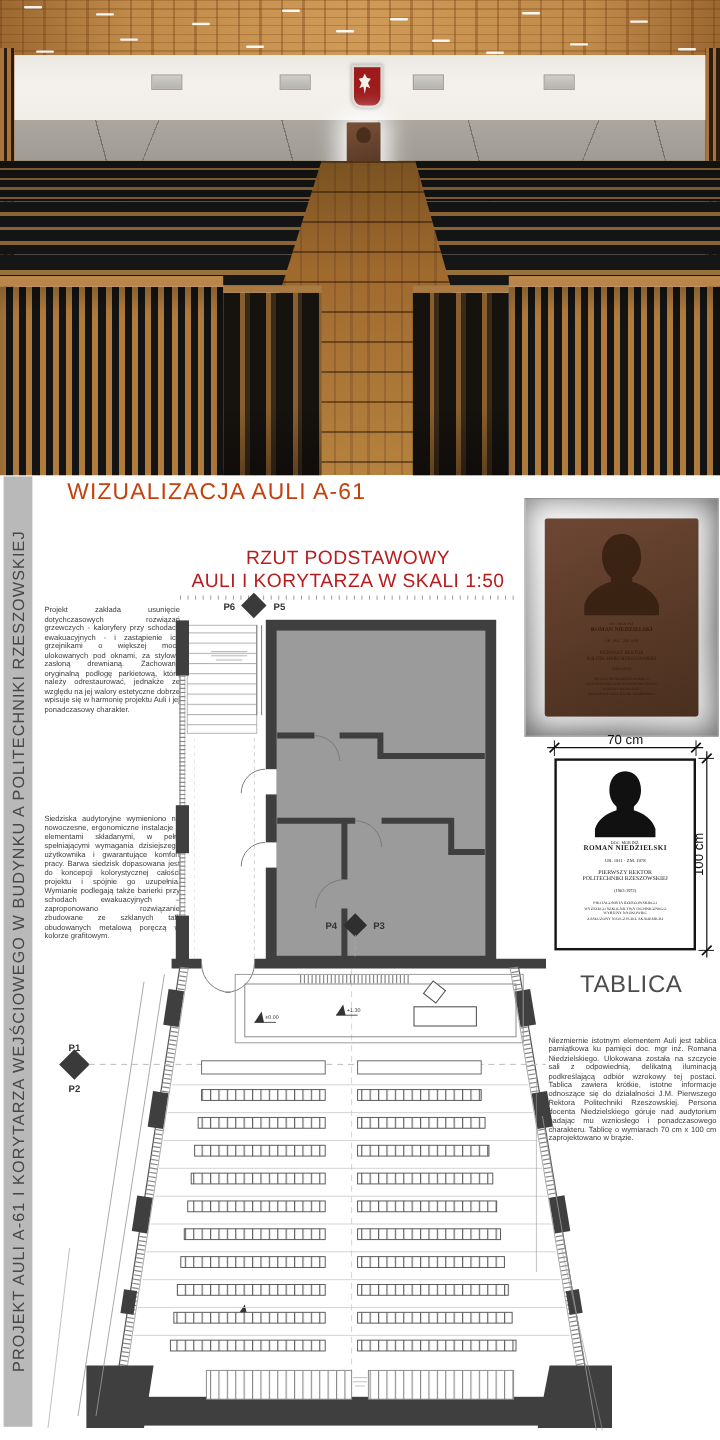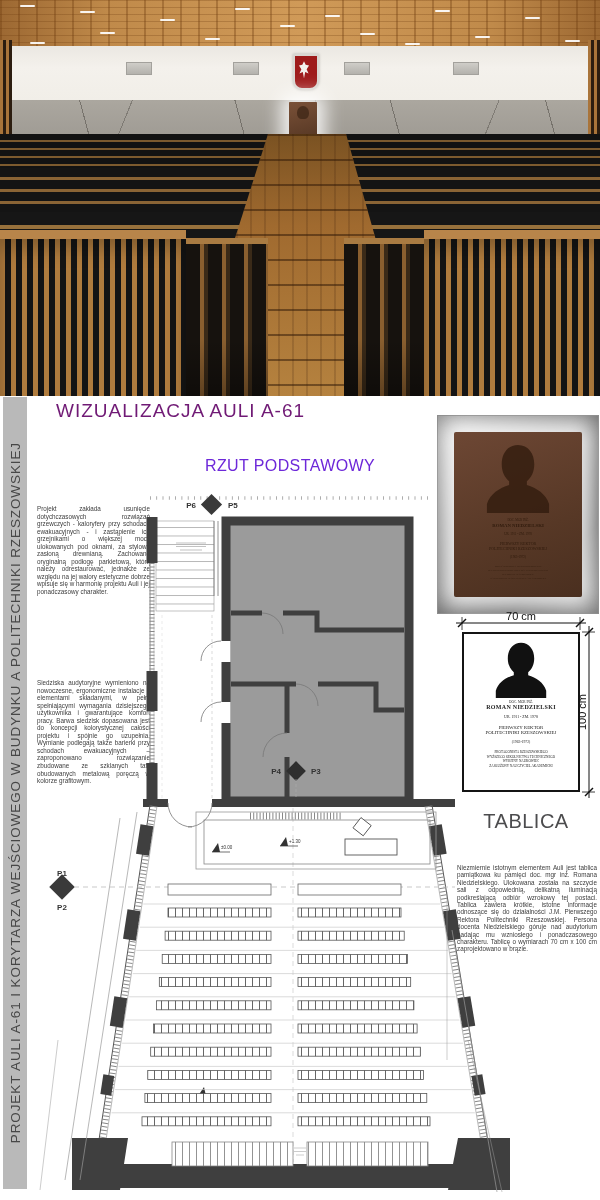--- a/index.html
+++ b/index.html
@@ -55,23 +55,23 @@
     background:repeating-linear-gradient(90deg,#b07c3e 0 5px,#141414 5px 11px);
     border-top:9px solid #b8854a;box-shadow:inset 0 10px 18px rgba(0,0,0,.25);}
 
   
   .sidebar{left:3px;top:397px;width:24px;height:792px;background:#b9b9b9;
     display:flex;align-items:center;justify-content:center;}
   .sidebar span{writing-mode:vertical-rl;transform:rotate(180deg);white-space:nowrap;
     font-size:13.5px;letter-spacing:.9px;color:#474747;}
 
   
-  .viz-heading{left:56px;top:400px;width:360px;font-size:19px;letter-spacing:1px;color:#701a75;}
+  .viz-heading{left:56px;top:400px;width:360px;font-size:19px;letter-spacing:1px;color:#c2410c;}
   .rzut-heading{left:150px;top:457px;width:280px;text-align:center;font-size:16px;
-    line-height:18.5px;letter-spacing:.4px;color:#6d28d9;}
+    line-height:18.5px;letter-spacing:.4px;color:#b91c1c;}
   .para{width:113px;font-size:6.3px;line-height:7.55px;text-align:justify;color:#3c3c3c;}
   .para1{left:37px;top:505px;}
   .para2{left:37px;top:679px;}
 
   
   .plan-svg{left:30px;top:490px;width:480px;height:710px;}
 
   
   .plaque-photo{left:437px;top:415px;width:160px;height:197px;
     background:linear-gradient(135deg,#ececec,#c2c2c2 35%,#9a9a9a 75%,#bdbdbd);
@@ -141,20 +141,21 @@
   <div class="abs slat-panel" style="left:424px;width:176px"></div>
 </div>
 
 <div class="abs sidebar">
   <span>PROJEKT AULI A-61 I KORYTARZA WEJŚCIOWEGO W BUDYNKU A POLITECHNIKI RZESZOWSKIEJ</span>
 </div>
 
 <div class="abs viz-heading">WIZUALIZACJA AULI A-61</div>
 <div class="abs rzut-heading">
   <div>RZUT PODSTAWOWY</div>
+  <div>AULI I KORYTARZA W SKALI 1:50</div>
 </div>
 <div class="abs para para1">Projekt zakłada usunięcie dotychczasowych rozwiązań grzewczych - kaloryfery przy schodach ewakuacyjnych - i zastąpienie ich grzejnikami o większej mocy ulokowanych pod oknami, za stylową zasłoną drewnianą. Zachowano oryginalną podłogę parkietową, którą należy odrestaurować, jednakże ze względu na jej walory estetyczne dobrze wpisuje się w harmonię projektu Auli i jej ponadczasowy charakter.</div>
 <div class="abs para para2">Siedziska audytoryjne wymieniono na nowoczesne, ergonomiczne instalacje z elementami składanymi, w pełni spełniającymi wymagania dzisiejszego użytkownika i gwarantujące komfort pracy. Barwa siedzisk dopasowana jest do koncepcji kolorystycznej całości projektu i spójnie go uzupełnia. Wymianie podlegają także barierki przy schodach ewakuacyjnych – zaproponowano rozwiązanie zbudowane ze szklanych tafli obudowanych metalową poręczą w kolorze grafitowym.</div>
 
 <svg class="abs plan-svg" viewBox="30 490 480 710">
   <defs>
     <pattern id="tickPat" width="7" height="12" patternUnits="userSpaceOnUse">
       <rect width="7" height="12" fill="#fff"></rect>
         <line x1="0.5" y1="0" x2="0.5" y2="12" stroke="#555" stroke-width="0.9"></line>
     </pattern>

